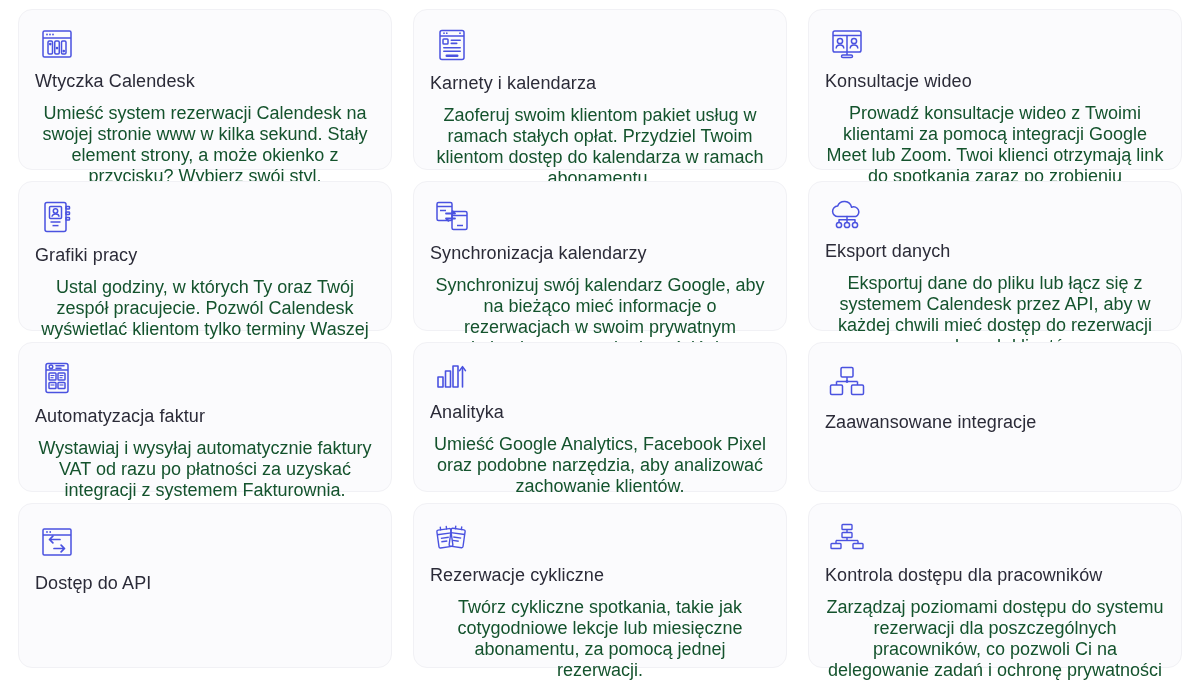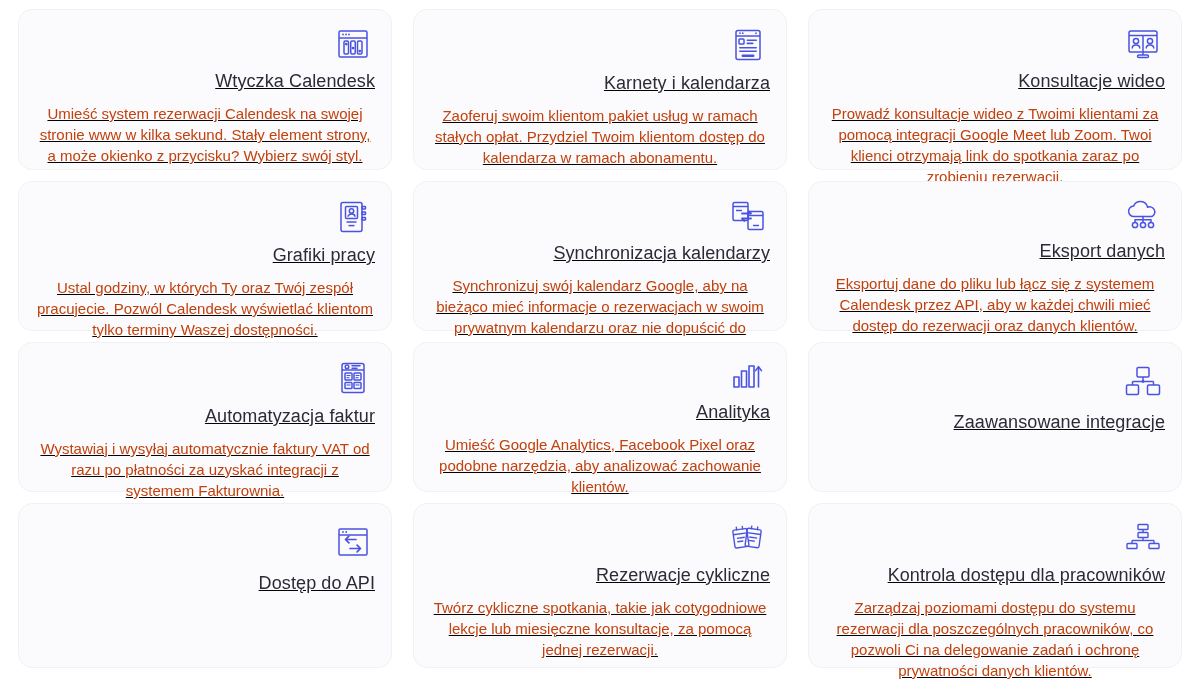--- a/index.html
+++ b/index.html
@@ -22,47 +22,46 @@
     padding: 9px 22px 0 22px;
     align-content: start;
     justify-content: center;
   }
   .feature-card {
     background: #fbfbfd;
     border: 1px solid #f1f1f5;
     border-radius: 14px;
     display: flex;
     flex-direction: column;
-    align-items: flex-end;
+    align-items: flex-start;
     padding: 18px 16px 10px 16px;
     text-align: center;
-    text-decoration: underline;
   }
   .feature-icon {
     width: 44px;
     height: 40px;
     display: flex;
     align-items: center;
     justify-content: center;
     margin-bottom: 10px;
     color: #4a52e0;
   }
   .feature-icon svg { display: block; }
   .feature-title {
     font-size: 18px;
     line-height: 22px;
     font-weight: 400;
     color: #2b2b38;
     letter-spacing: 0.1px;
     margin-bottom: 11px;
   }
   .feature-desc {
-    font-size: 15px;
+    font-size: 18px;
     line-height: 21px;
-    color: #c2410c;
+    color: #14532d;
     max-width: 350px;
   }
 </style>
 </head>
 <body>
 
 <div class="features-grid">
 
   <div class="feature-card">
     <div class="feature-icon">
@@ -254,21 +253,21 @@
           <rect x="17" y="7" width="14" height="18" rx="1.4"></rect>
           <line x1="17" y1="11.5" x2="31" y2="11.5"></line>
           <line x1="20" y1="15.5" x2="28" y2="15.5"></line>
           <line x1="20" y1="19" x2="26" y2="19"></line>
           <line x1="21" y1="7" x2="21" y2="4.5" stroke-linecap="round"></line>
           <line x1="27" y1="7" x2="27" y2="4.5" stroke-linecap="round"></line>
         </g>
       </svg>
     </div>
     <div class="feature-title">Rezerwacje cykliczne</div>
-    <div class="feature-desc">Twórz cykliczne spotkania, takie jak cotygodniowe lekcje lub miesięczne konsultacje, za pomocą jednej rezerwacji.</div>
+    <div class="feature-desc">Twórz cykliczne spotkania, takie jak cotygodniowe lekcje lub miesięczne abonamentu, za pomocą jednej rezerwacji.</div>
   </div>
 
   <div class="feature-card">
     <div class="feature-icon">
       <svg width="36" height="32" viewBox="0 0 36 32" fill="none" stroke="currentColor" stroke-width="1.4">
         <rect x="13" y="2.5" width="10" height="5" rx="0.8"></rect>
         <line x1="18" y1="7.5" x2="18" y2="10.5"></line>
         <rect x="13" y="10.5" width="10" height="5" rx="0.8"></rect>
         <line x1="18" y1="15.5" x2="18" y2="18.5"></line>
         <line x1="7" y1="18.5" x2="29" y2="18.5"></line>

